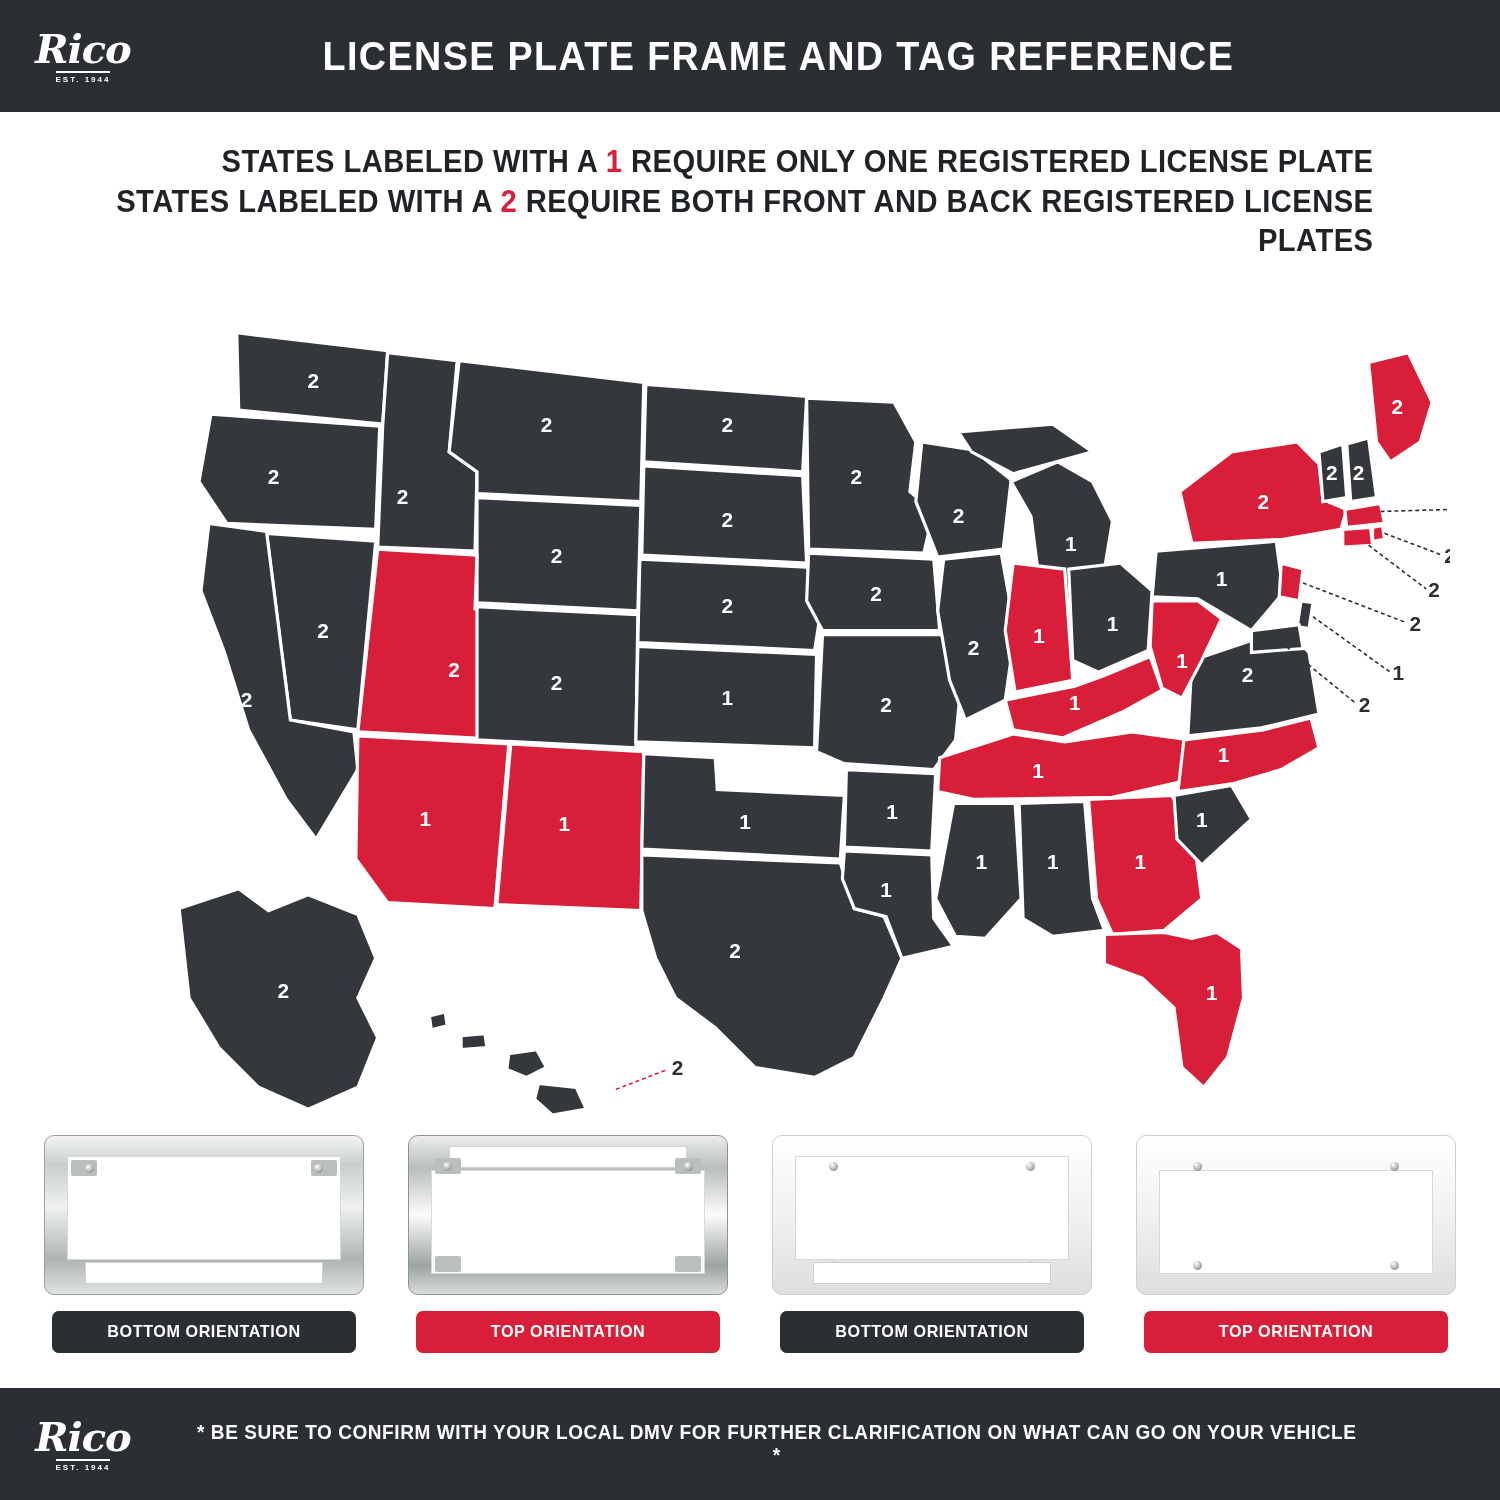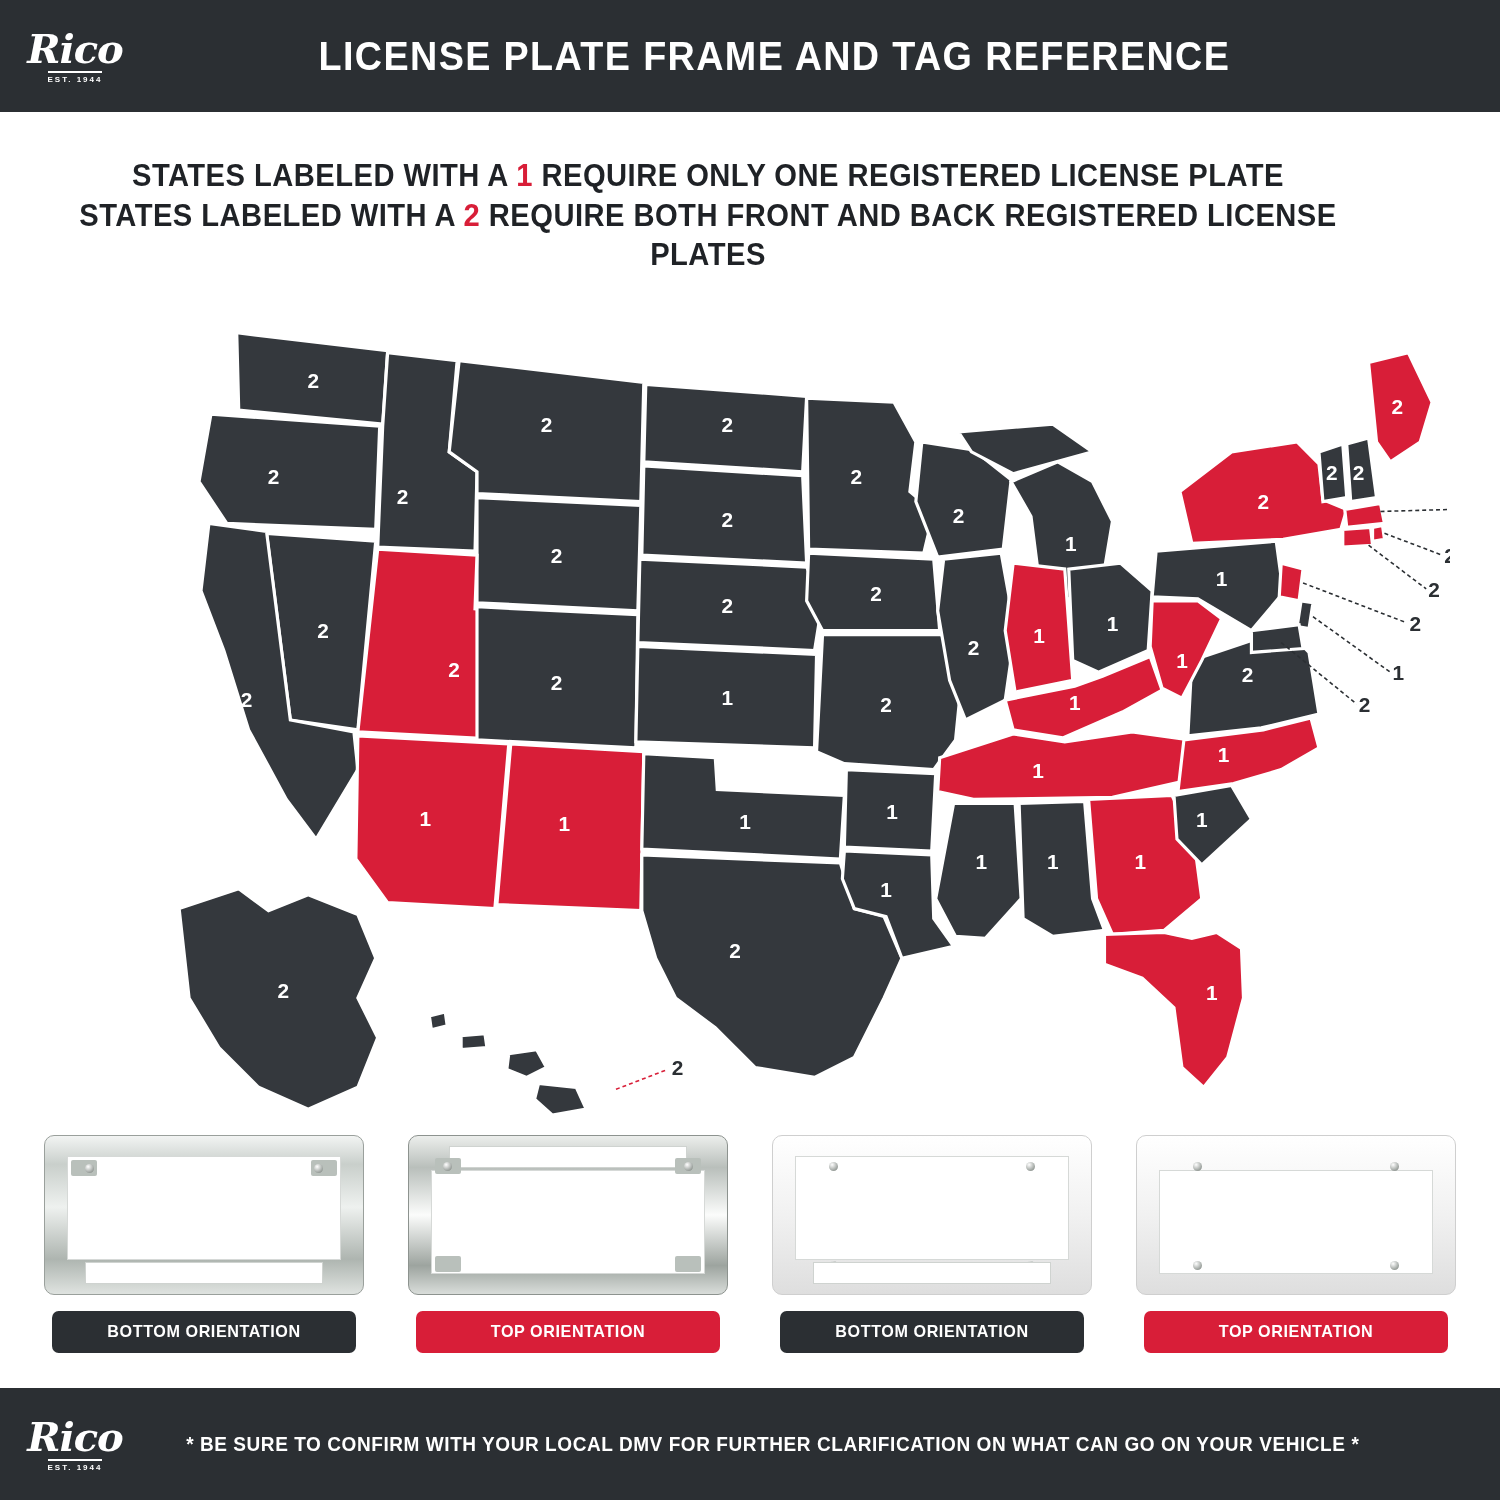--- a/index.html
+++ b/index.html
@@ -14,42 +14,43 @@
   
   .header {
     position:absolute; left:0; top:0; width:1500px; height:112px;
     background:#2b2f33;
     display:flex; align-items:center;
   }
   .brand {
     width:150px; height:112px;
     display:flex; align-items:center; justify-content:center;
     flex-direction:column;
+    margin-left:8px;
   }
   .brand-script {
     color:#ffffff; font-family:"DejaVu Serif", serif;
     font-style:italic; font-weight:bold; font-size:40px;
     line-height:1; letter-spacing:-1px;
   }
   .brand-est {
     color:#ffffff; font-size:8px; letter-spacing:2px; margin-top:2px;
     border-top:2px solid #ffffff; padding-top:2px;font-weight:bold;
   }
   .header-title {
     flex:1; text-align:center;
     color:#ffffff;
     font-size:41px; font-weight:bold;
     letter-spacing:1.5px;
     transform:scaleX(0.92);
     padding-right:110px;
   }
   
   .subtitle {
-    position:absolute; left:0; top:156px; width:1416px;
-    text-align:center;
+    position:absolute; left:0; top:142px; width:1416px;
+    text-align:right;
     color:#1f2226;
   }
   .subtitle div {
     font-size:31px; font-weight:bold; letter-spacing:0.5px;
     transform:scaleX(0.94);
     line-height:1.28;
   }
   .hl { color:#d81e38; }
 
   

